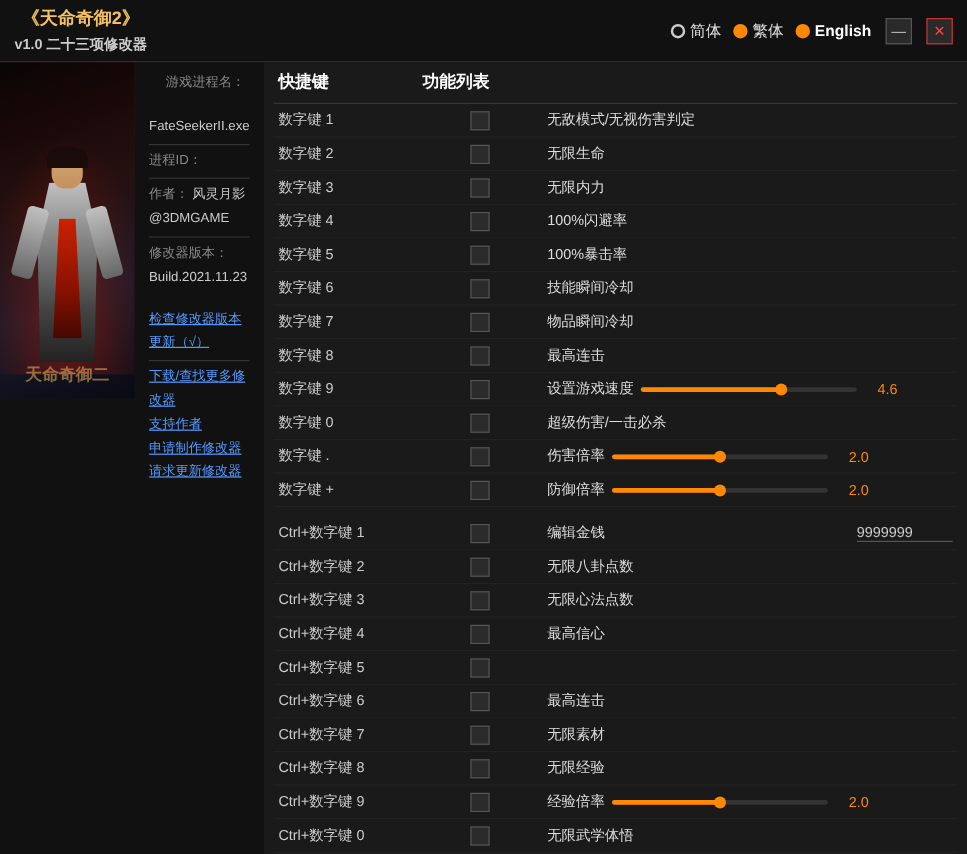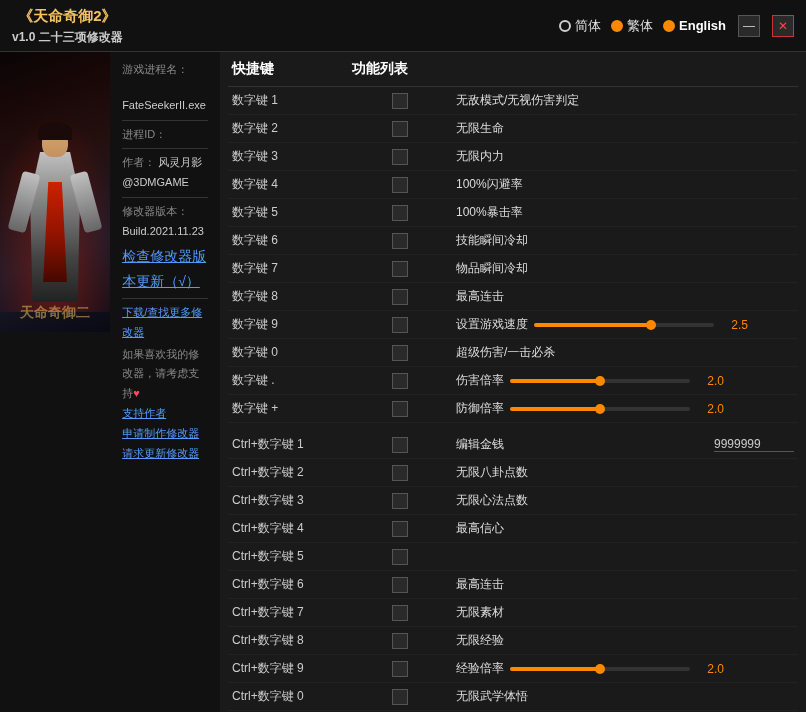--- a/index.html
+++ b/index.html
@@ -103,21 +103,21 @@
       font-size: 14px;
       white-space: nowrap;
       font-weight: bold;
     }
     .left-info {
       padding: 8px 12px;
       font-size: 11px;
       color: #aaa;
       line-height: 1.8;
     }
-    .left-info .label { color: #888; }
+    .left-info .label { color: #888; margin-left: 14px; }
     .left-info .link {
       color: #5599ff;
       cursor: pointer;
       text-decoration: underline;
     }
     .left-info .heart { color: #ff4466; }
     .divider-line { height: 1px; background: #333; margin: 4px 0; }
     .right-panel {
       flex: 1;
       background: #1a1a1a;
@@ -284,26 +284,23 @@
       <div class="divider-line"></div>
       <div>
         <span style="color:#888;">作者：</span>
         <span style="color:#ccc;">风灵月影@3DMGAME</span>
       </div>
       <div class="divider-line"></div>
       <div style="color:#888;">
         <span>修改器版本：</span>
       </div>
       <div style="color:#ccc;">Build.2021.11.23</div>
-      <div class="link" style="color:#5599ff;font-size:14px;cursor:pointer;text-decoration:underline;margin-top:2px;">检查修改器版本更新（√）</div>
+      <div class="link" style="color:#5599ff;font-size:11px;cursor:pointer;text-decoration:underline;margin-top:15px;">检查修改器版本更新（√）</div>
       <div class="divider-line"></div>
       <div class="link" style="color:#5599ff;font-size:11px;cursor:pointer;text-decoration:underline;margin-top:2px;">下载/查找更多修改器</div>
-      <div style="color:#888;font-size:11px;margin-top:2px;">
-        <span>如果喜欢我的修改器，请考虑支持</span><span class="heart">♥</span>
-      </div>
       <div class="link" style="color:#5599ff;font-size:11px;cursor:pointer;text-decoration:underline;">支持作者</div>
       <div class="link" style="color:#5599ff;font-size:11px;cursor:pointer;text-decoration:underline;">申请制作修改器</div>
       <div class="link" style="color:#5599ff;font-size:11px;cursor:pointer;text-decoration:underline;">请求更新修改器</div>
     </div>
   </div>
 
   <div class="right-panel">
     <div class="header-row">
       <div class="header-key">快捷键</div>
       <div class="header-func">功能列表</div>
@@ -352,21 +349,21 @@
         </div>
         <div class="cheat-row">
           <div class="key-label">数字键 9</div>
           <div class="cheat-checkbox"></div>
           <div class="slider-container">
             <div class="slider-name">设置游戏速度</div>
             <div class="slider-track">
               <div class="slider-fill" style="width: 65%;"></div>
               <div class="slider-thumb" style="left: calc(65% - 5px);"></div>
             </div>
-            <div class="slider-value">2.5</div>
+            <div class="slider-value">4.6</div>
           </div>
         </div>
         <div class="cheat-row">
           <div class="key-label">数字键 0</div>
           <div class="cheat-checkbox"></div>
           <div class="cheat-name">超级伤害/一击必杀</div>
         </div>
         <div class="cheat-row">
           <div class="key-label">数字键 .</div>
           <div class="cheat-checkbox"></div>

